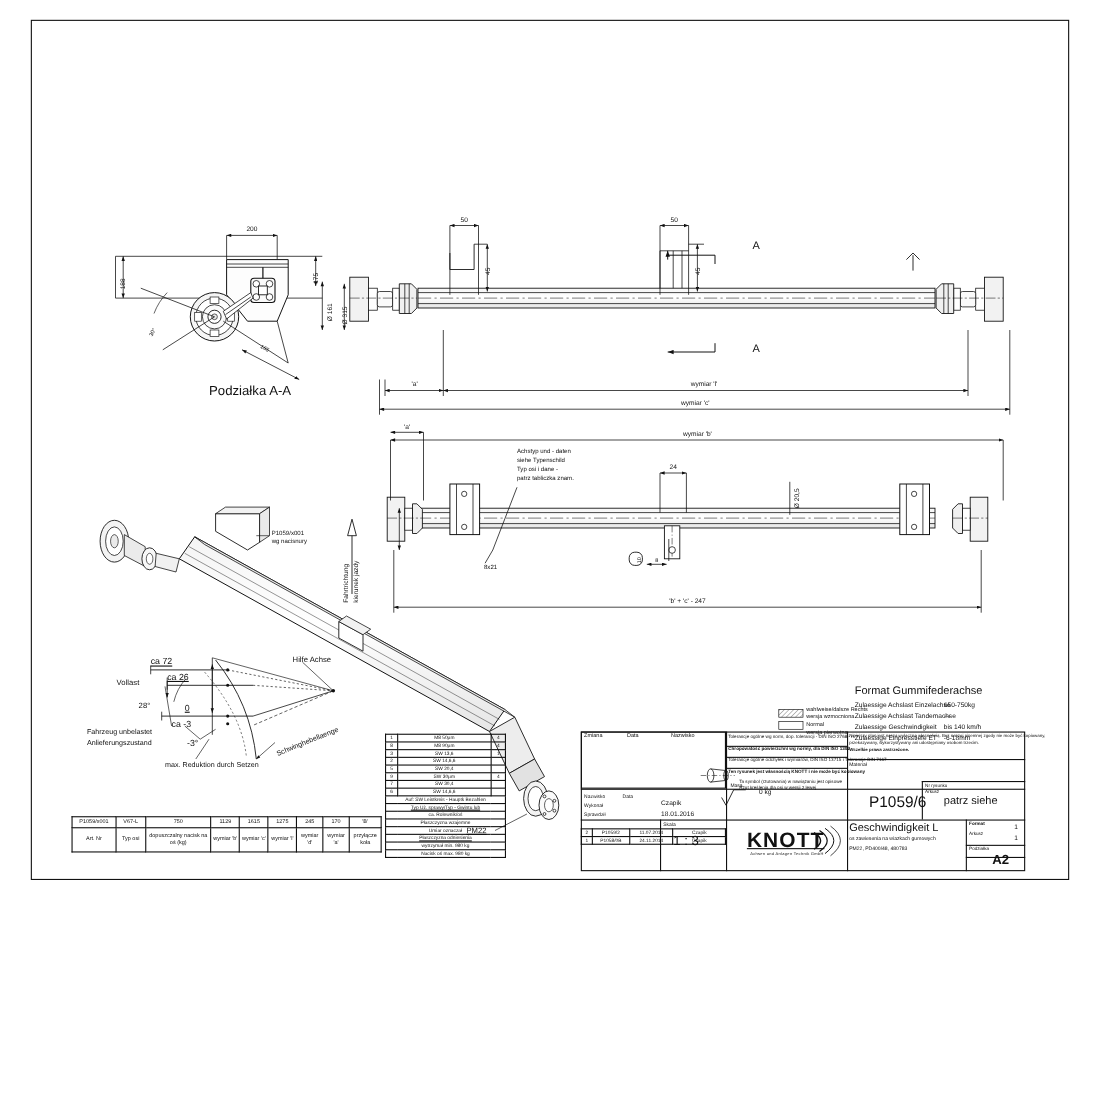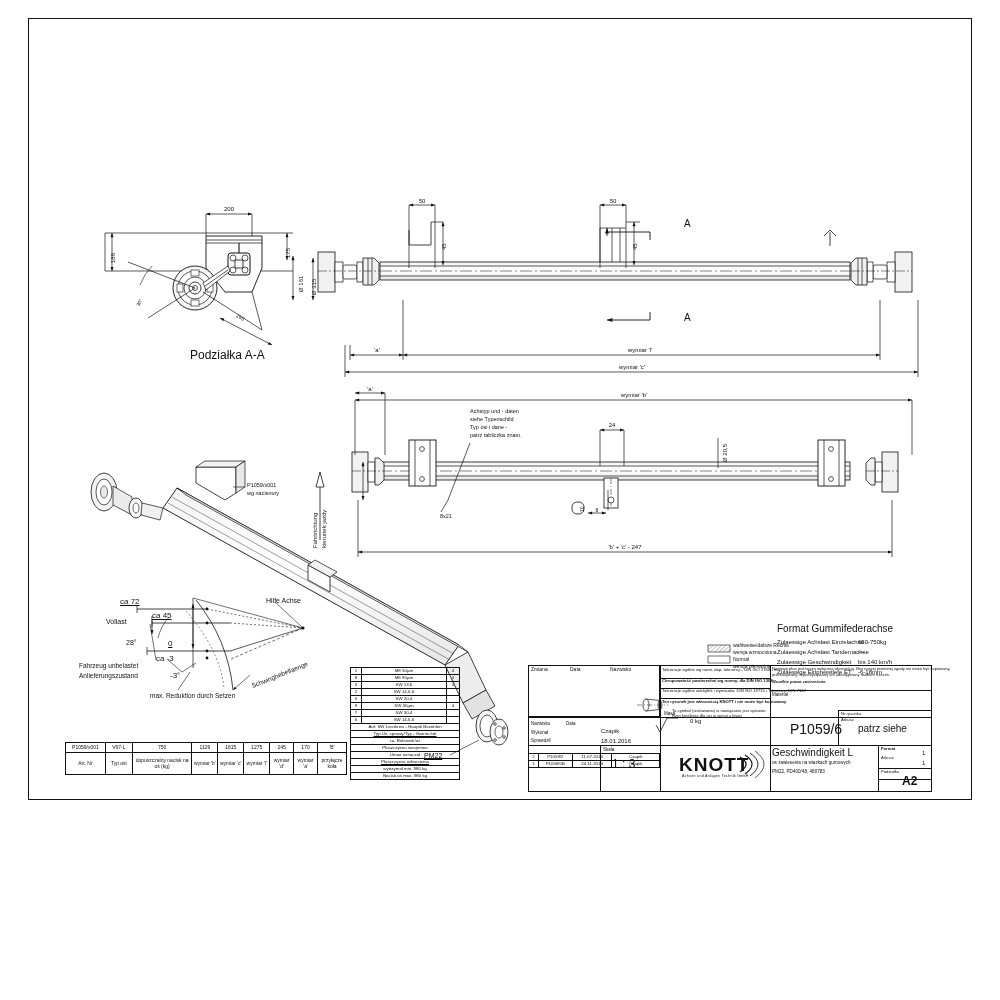--- a/index.html
+++ b/index.html
@@ -63,20 +63,21 @@
   .microrow td { height: 7px; font-size: 4.4px; }
   .blk { position: absolute; border: 0.8px solid #111; }
   .nob { border: none; }
   .leftal { text-align: left; padding-left: 2px; }
   .bold { font-weight: bold; }
   .knott-logo {
     position: absolute;
     font-family: "Liberation Sans", sans-serif;
     font-weight: bold;
     letter-spacing: 1px;
+    text-decoration: underline;
   }
 </style>
 </head>
 <body>
 
 <div id="sheet">
 
   <div id="frame"></div>
 
   <svg class="layer" viewBox="0 0 1000 1000">
@@ -423,22 +424,22 @@
   <div class="txt t55" style="left:470px; top:433px;">patrz tabliczka znam.</div>
   <div class="txt t55" style="left:440px; top:514px;">8x21</div>
 
   <div class="txt t6 rot90" style="left:312px; top:548px;">Fahrtrichtung</div>
   <div class="txt t6 rot90" style="left:321px; top:548px;">kierunek jazdy</div>
 
   <div class="txt t55" style="left:247px; top:483px;">P1059/x001</div>
   <div class="txt t55" style="left:247px; top:491px;">wg nacisnury</div>
   <div class="txt t7 ul" style="left:424px; top:752px;">PM22</div>
 
-  <div class="txt t8 ul" style="left:120px; top:598px;">ca 72</div>
-  <div class="txt t8 ul" style="left:152px; top:612px;">ca 45</div>
+  <div class="txt t8 ul" style="left:137px; top:598px;">ca 72</div>
+  <div class="txt t8 ul" style="left:152px; top:612px;">ca 26</div>
   <div class="txt t8 ul" style="left:168px; top:640px;">0</div>
   <div class="txt t8" style="left:156px; top:655px;">ca -3</div>
   <div class="txt t7" style="left:106px; top:618px;">Vollast</div>
   <div class="txt t7" style="left:126px; top:639px;">28°</div>
   <div class="txt t8" style="left:170px; top:672px;">-3°</div>
   <div class="txt t65" style="left:79px; top:663px;">Fahrzeug unbelastet</div>
   <div class="txt t65" style="left:79px; top:673px;">Anlieferungszustand</div>
   <div class="txt t7" style="left:266px; top:597px;">Hilfe Achse</div>
   <div class="txt t65" style="left:250px; top:672px; transform:rotate(-22deg);">Schwinghebellaenge</div>
   <div class="txt t65" style="left:150px; top:693px;">max. Reduktion durch Setzen</div>

